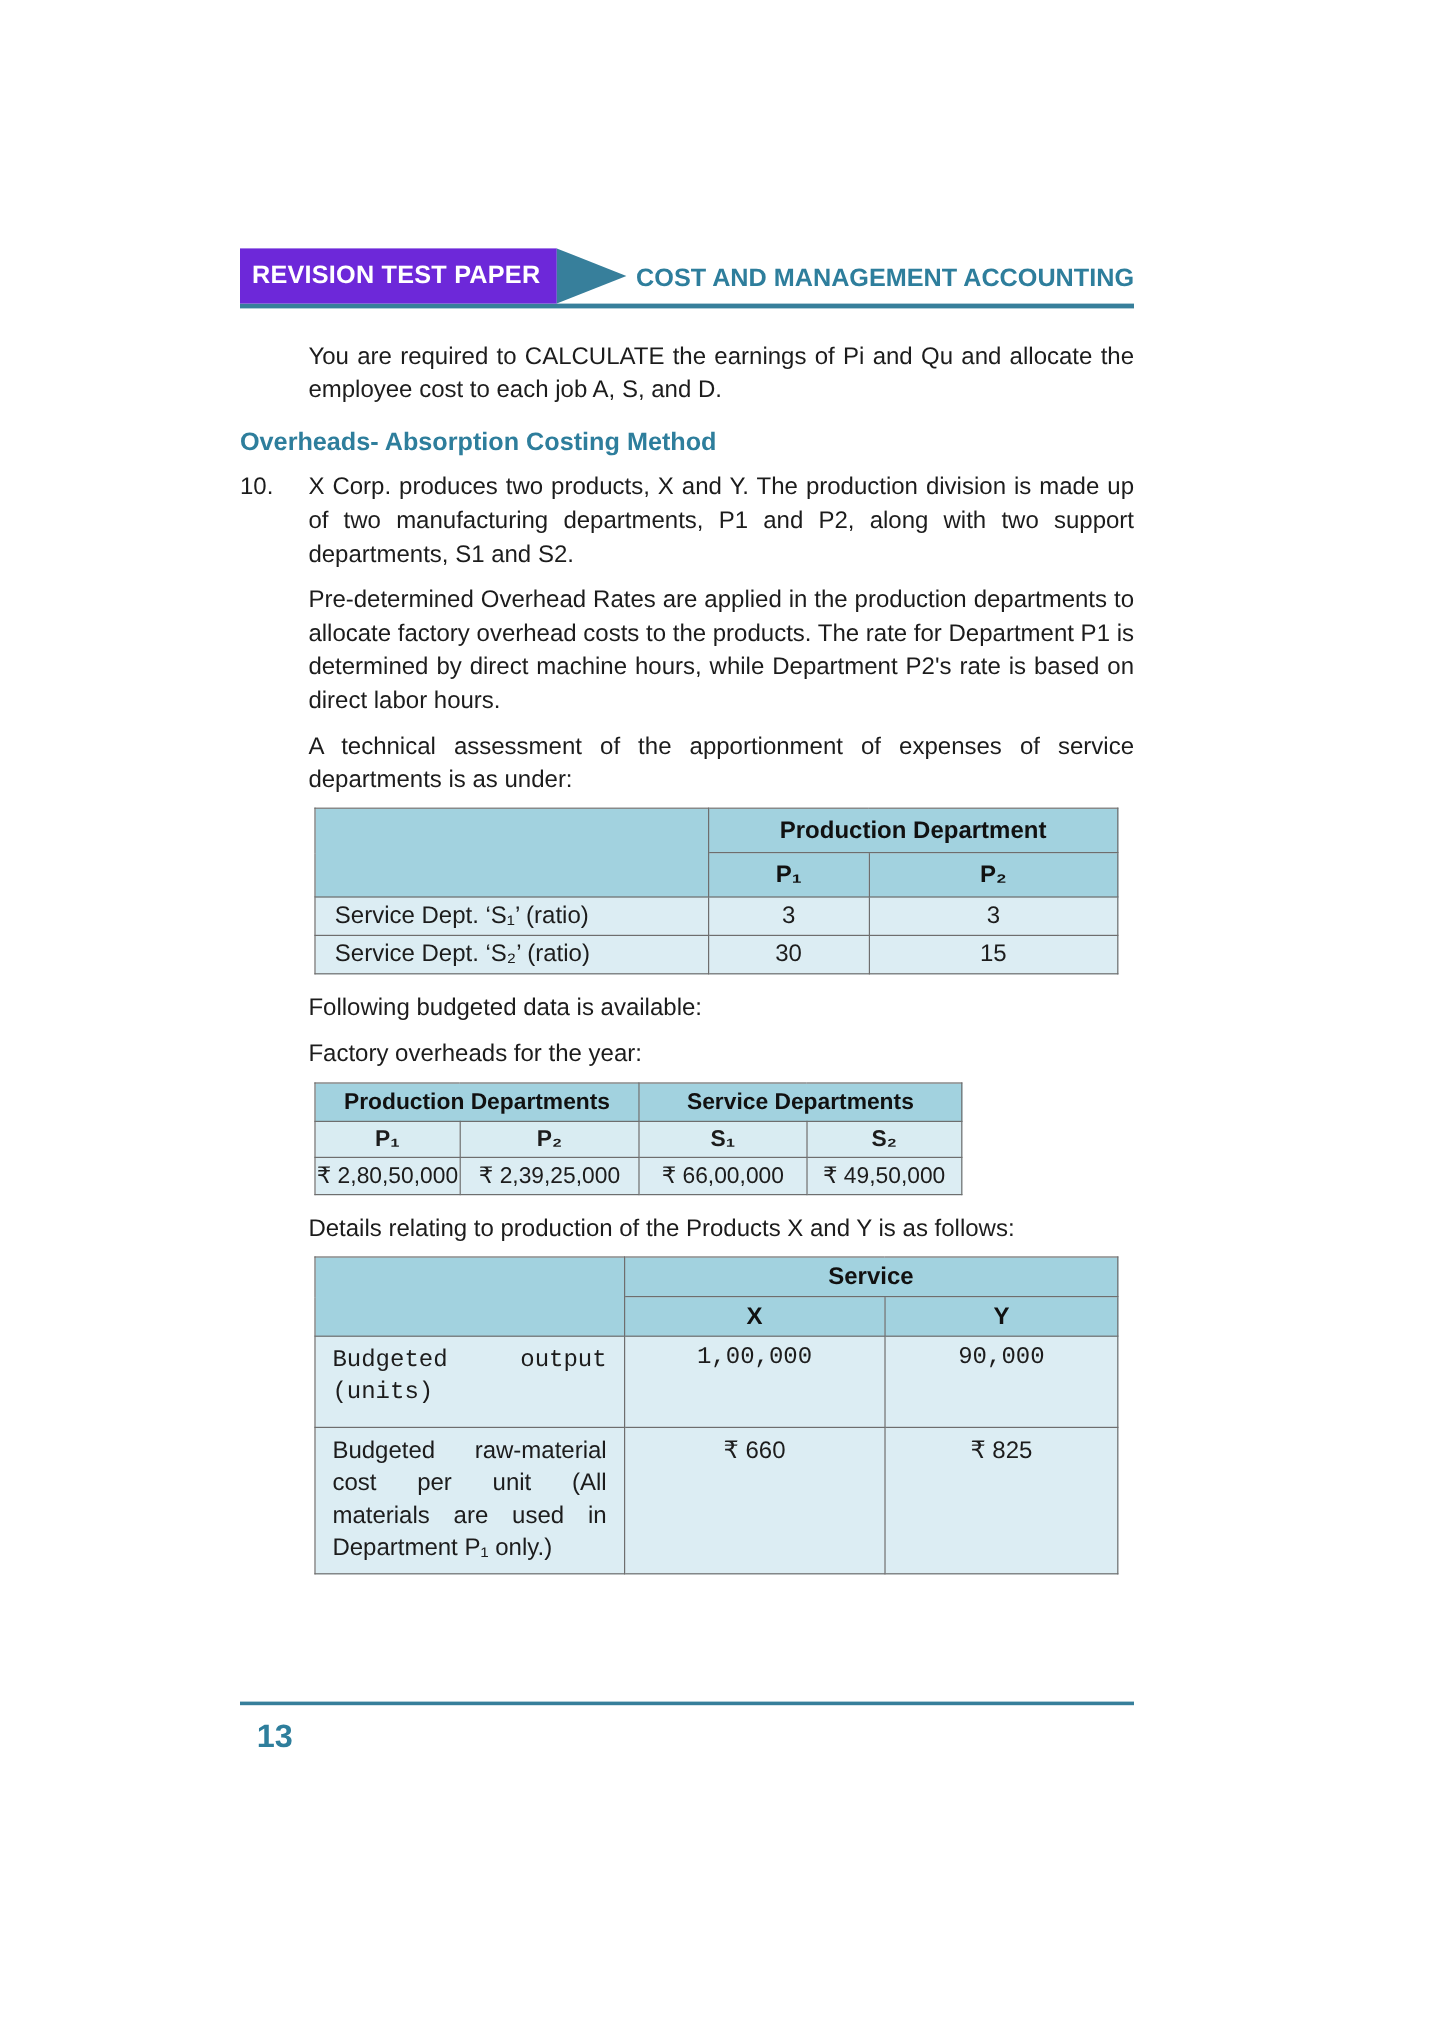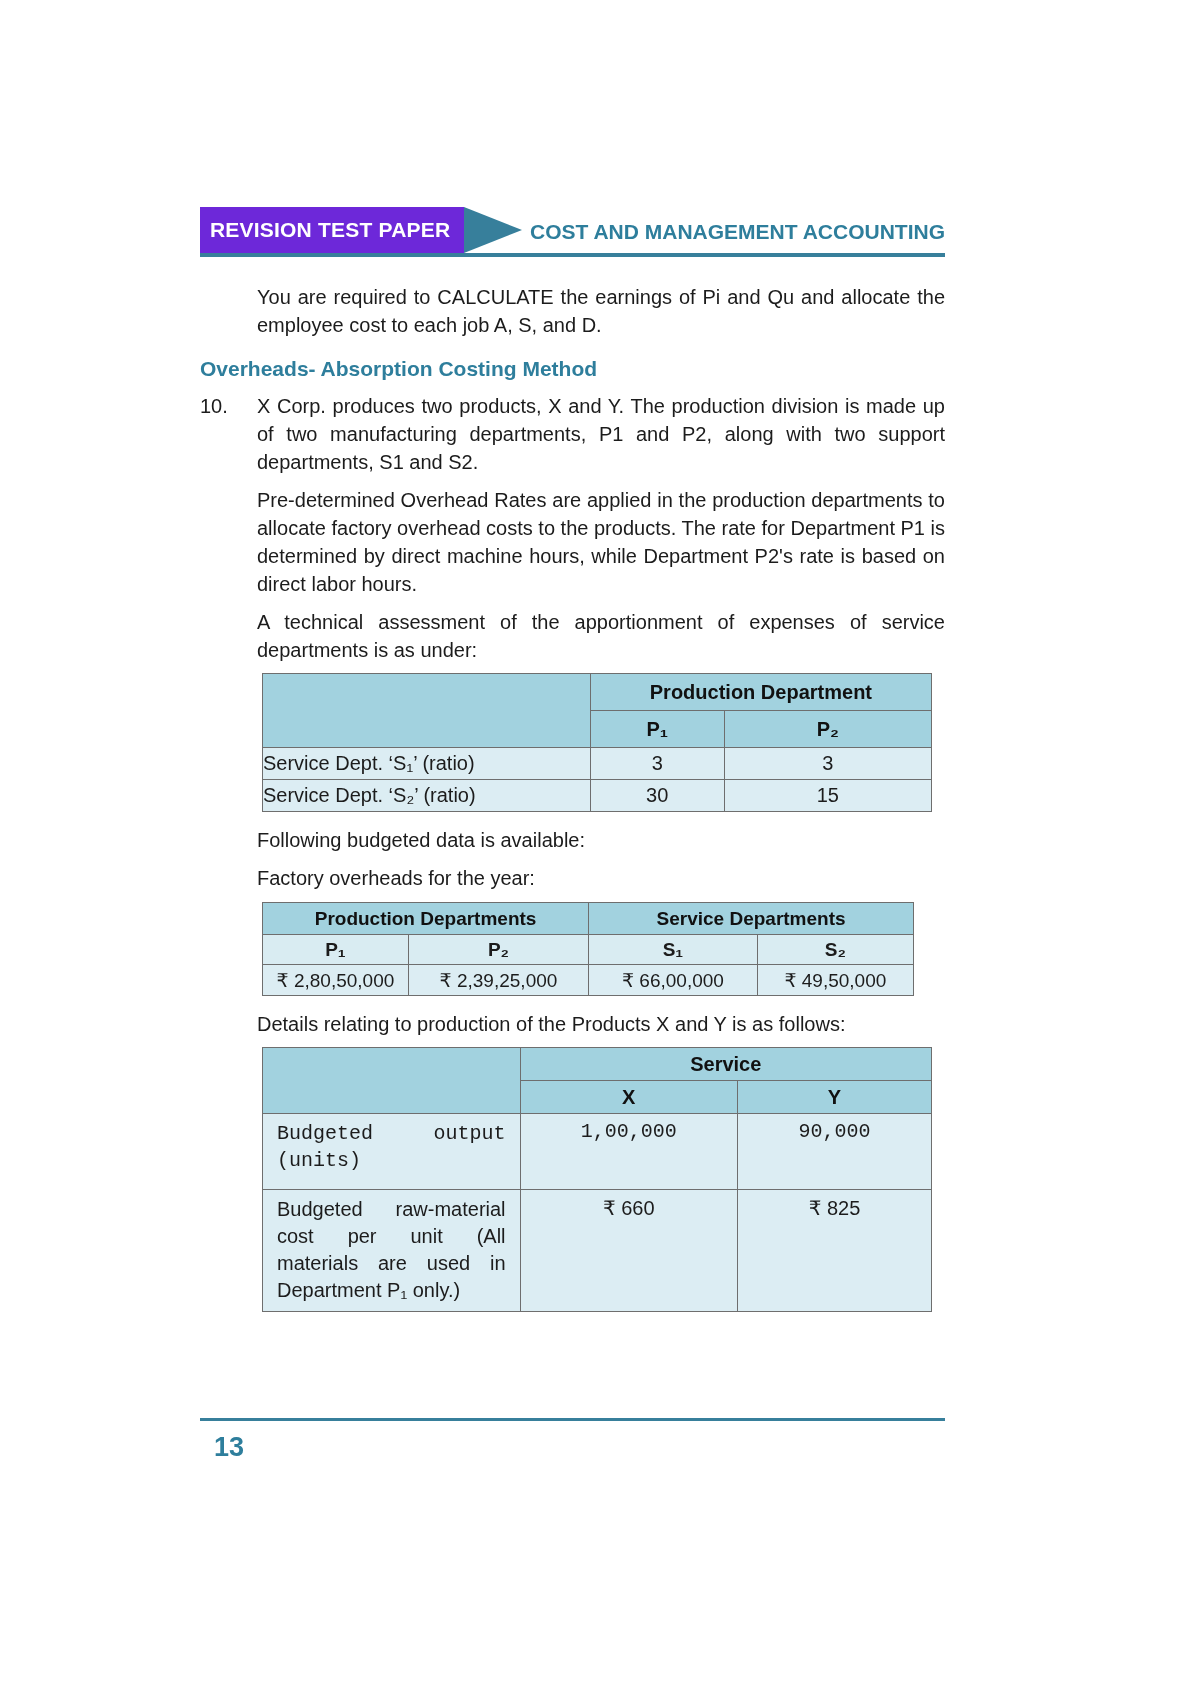--- a/index.html
+++ b/index.html
@@ -42,28 +42,28 @@
   .qtext { flex: 1; }
   .mt10 { margin-top: 10px; }
   .mt14 { margin-top: 14px; }
   .single { text-align: left; }
 
   
   table { border-collapse: collapse; table-layout: fixed; margin-left: 62px; }
   th, td { border: 1px solid #6e6e6e; font-size: 20px; }
   table { border: 1.5px solid #5f5f5f; }
   th.ghdr, th.shdr { background: #A2D2DF; font-weight: bold; text-align: center; color: #111; }
-  td.lbl { background: #DCEDF3; text-align: left; padding: 3px 0; }
+  td.lbl { background: #DCEDF3; text-align: left; padding: 3px 16px; }
   td.num { background: #DCEDF3; text-align: center; }
 
   .t1 { width: 670px; margin-top: 9px; }
   .t1 th { height: 37px; }
   .t1 td { height: 32px; }
 
-  .t2 { width: 652px; margin-top: 10px; }
+  .t2 { width: 540px; margin-top: 10px; }
   .t2 th.ghdr { height: 32px; font-size: 19px; }
   .t2 th.sub { height: 30px; background: #D9ECF2; font-weight: bold; text-align: center; font-size: 19px; }
   .t2 td.num { height: 31px; font-size: 19px; }
 
   .t3 { width: 670px; margin-top: 9px; }
   .t3 th { height: 33px; }
   .t3 td { vertical-align: top; }
   .t3 td.lbl { padding: 6px 14px; line-height: 27px; text-align: justify; }
   .t3 td.num { padding-top: 6px; }
   .t3 .row1 td { height: 76px; font-family: Liberation Mono, monospace; }

